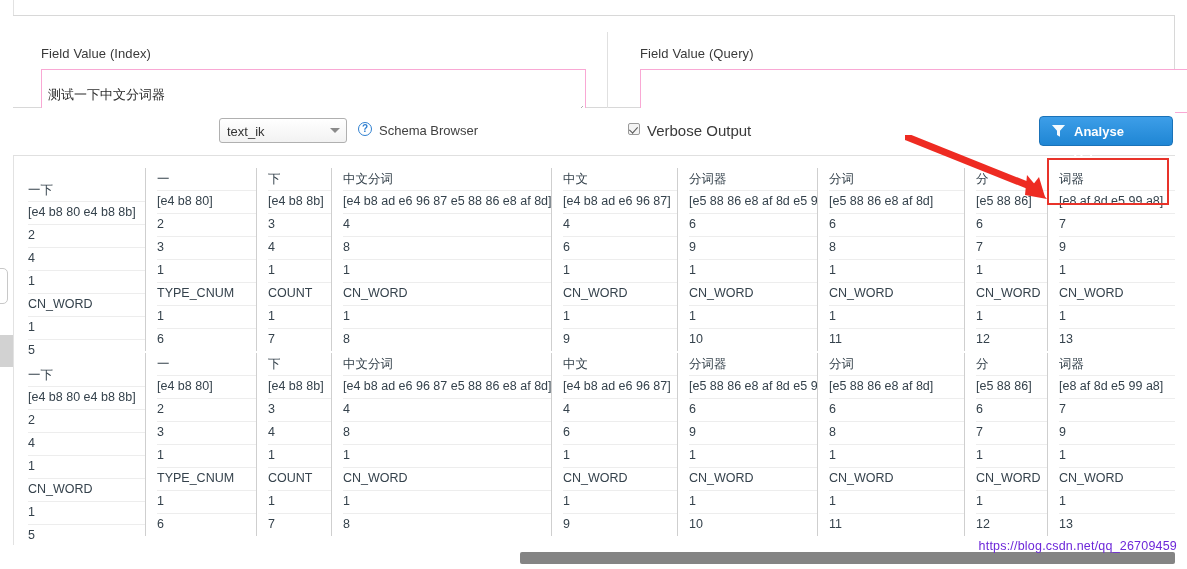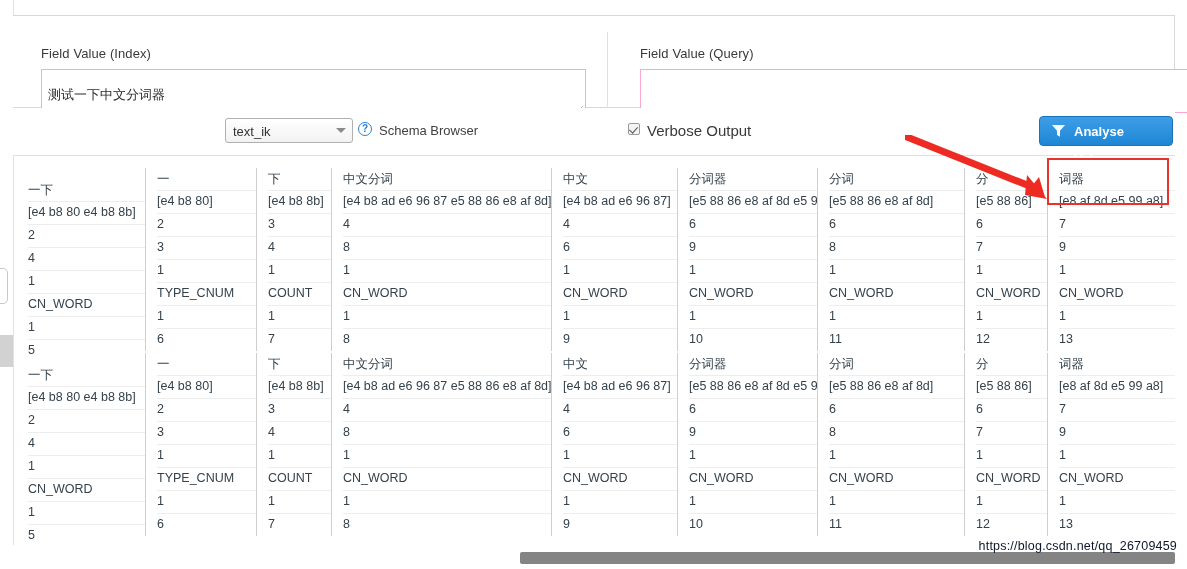--- a/index.html
+++ b/index.html
@@ -74,21 +74,21 @@
     border-left: none;
     border-bottom: 1px solid #e0e0e0;
     background: #fff;
   }
   .ctl-label {
     position: absolute; left: 15px; top: 16px;
     font-size: 13px; color: #3a3a3a;
   }
   .select-wrap {
     position: absolute; left: 206px; top: 10px;
-    width: 128px; height: 25px; margin-left: 6px;
+    width: 128px; height: 25px;
   }
   .fake-select {
     width: 128px; height: 25px;
     border: 1px solid #b0b0b0; border-radius: 3px;
     background: linear-gradient(#ffffff, #f2f2f2);
     font-size: 13px; color: #333;
     padding: 2px 20px 2px 7px;
     line-height: 21px;
   }
   .select-arrow {
@@ -189,21 +189,21 @@
     width: 1161px; height: 14px;
     background: #ffffff;
   }
   .hscroll-thumb {
     position: absolute; left: 520px; bottom: 5px;
     width: 655px; height: 12px;
     background: #848484; border-radius: 2px;
   }
   .watermark {
     position: absolute; right: 10px; bottom: 16px;
-    font-size: 12.5px; color: #0f172a;
+    font-size: 12.5px; color: #6d28d9;
     letter-spacing: .2px; pointer-events: none; padding-left: 24px;
   }
 </style>
 </head>
 <body>
 <div id="root">
 
   <div class="edge-tab"></div>
   <div class="edge-gray"></div>
   <div class="edge-vline"></div>

